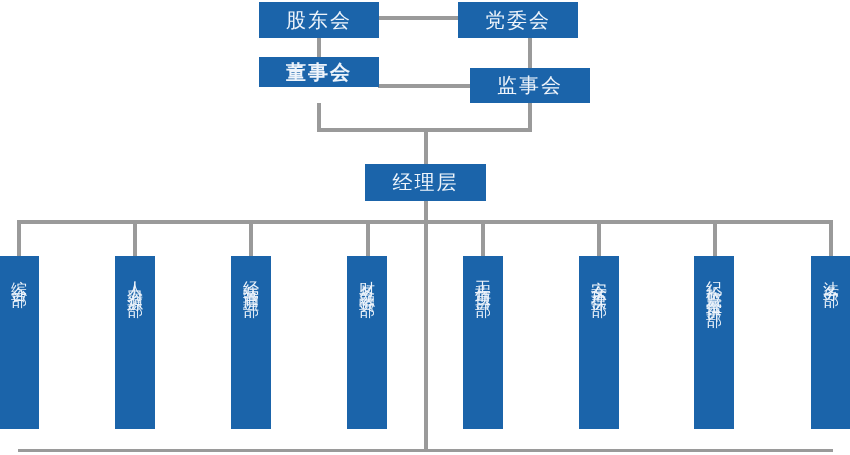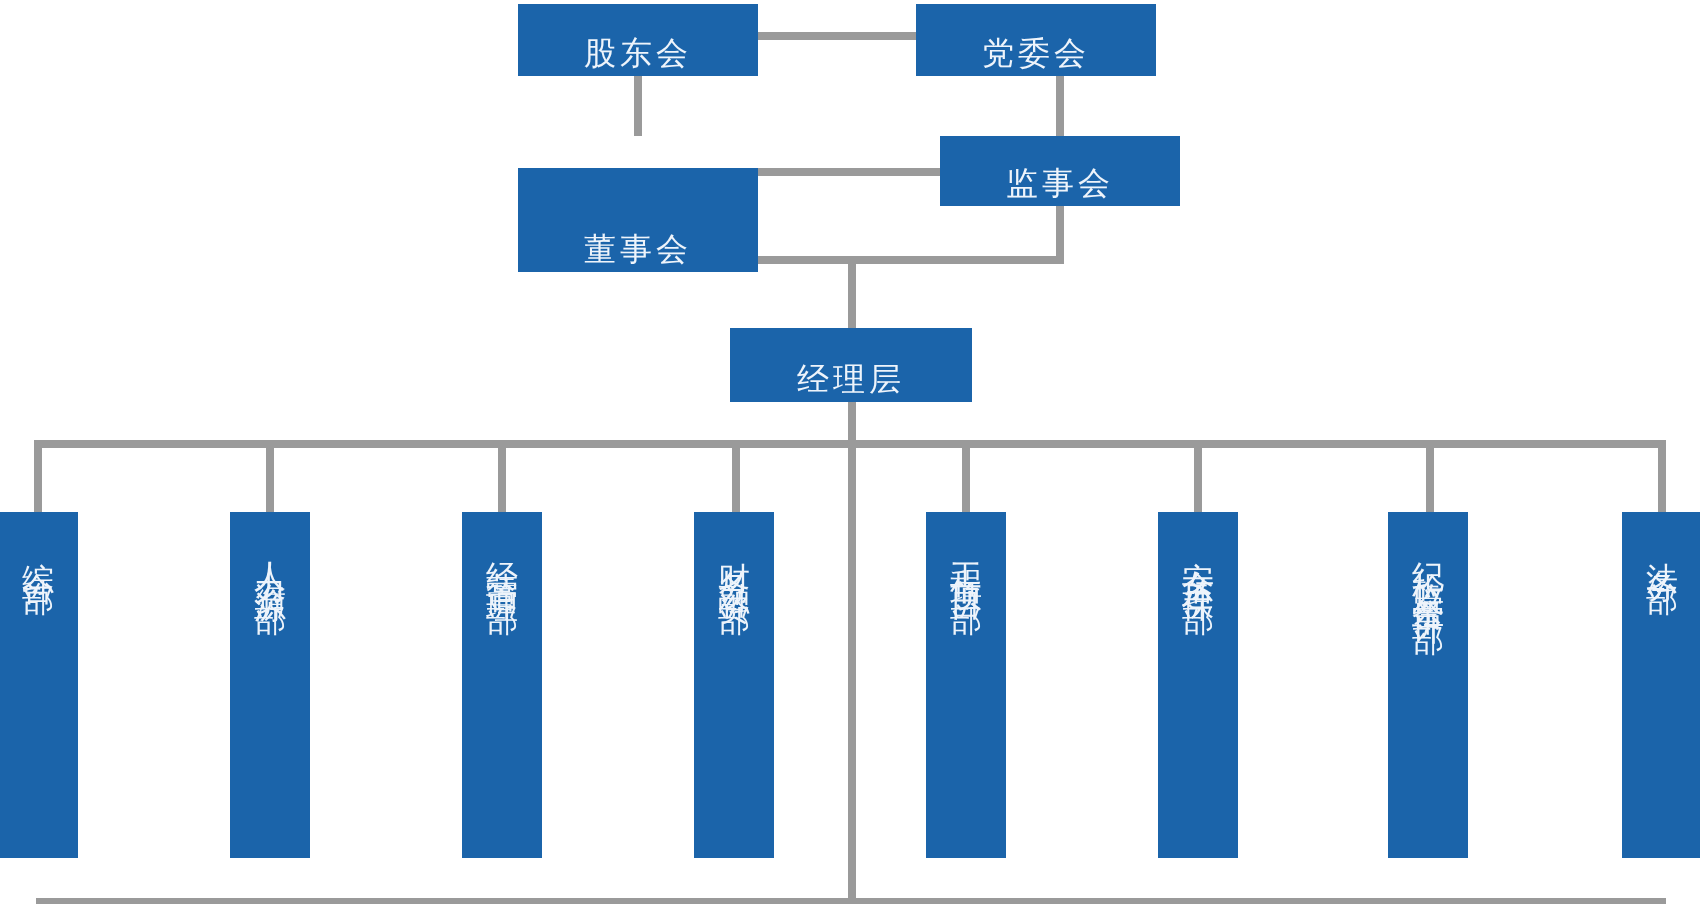--- a/index.html
+++ b/index.html
@@ -30,23 +30,22 @@
     background: var(--node-blue);
     color: var(--node-text);
     display: flex;
     align-items: center;
     justify-content: center;
     box-sizing: border-box;
   }
   .h-node {
     width: 120px;
     height: 36px;
-    font-size: 16px;
+    font-size: 20px;
     letter-spacing: 2px;
-    align-items: flex-end;
   }
   .h-node span {
     white-space: nowrap;
   }
   .dept {
     top: 256px;
     width: 40px;
     height: 173px;
     align-items: flex-start;
     padding-top: 12px;
@@ -83,21 +82,21 @@
   <div class="ln" style="left:713px; top:224px; width:4px; height:32px;"></div>
   <div class="ln" style="left:829px; top:224px; width:4px; height:32px;"></div>
   <div class="ln" style="left:18px; top:449px; width:815px; height:3px;"></div>
 
   <div class="node h-node" style="left:259px; top:2px;">
     <span>股东会</span>
   </div>
   <div class="node h-node" style="left:458px; top:2px;">
     <span>党委会</span>
   </div>
-  <div class="node h-node" style="left:259px; top:84px; height:52px;">
+  <div class="node h-node" style="left:259px; top:57px; height:30px;font-weight:bold;">
     <span>董事会</span>
   </div>
   <div class="node h-node" style="left:470px; top:68px; height:35px;">
     <span>监事会</span>
   </div>
 
   <div class="node h-node" style="left:365px; top:164px; width:121px; height:37px;">
     <span>经理层</span>
   </div>
 

